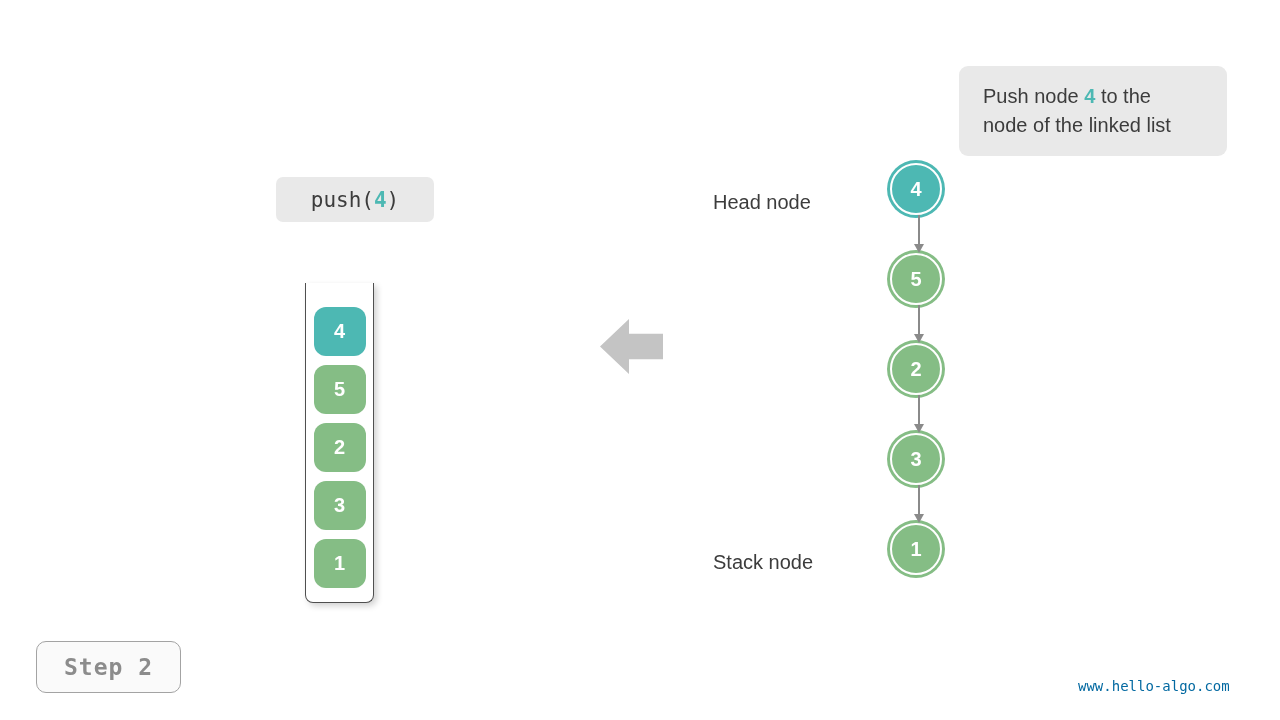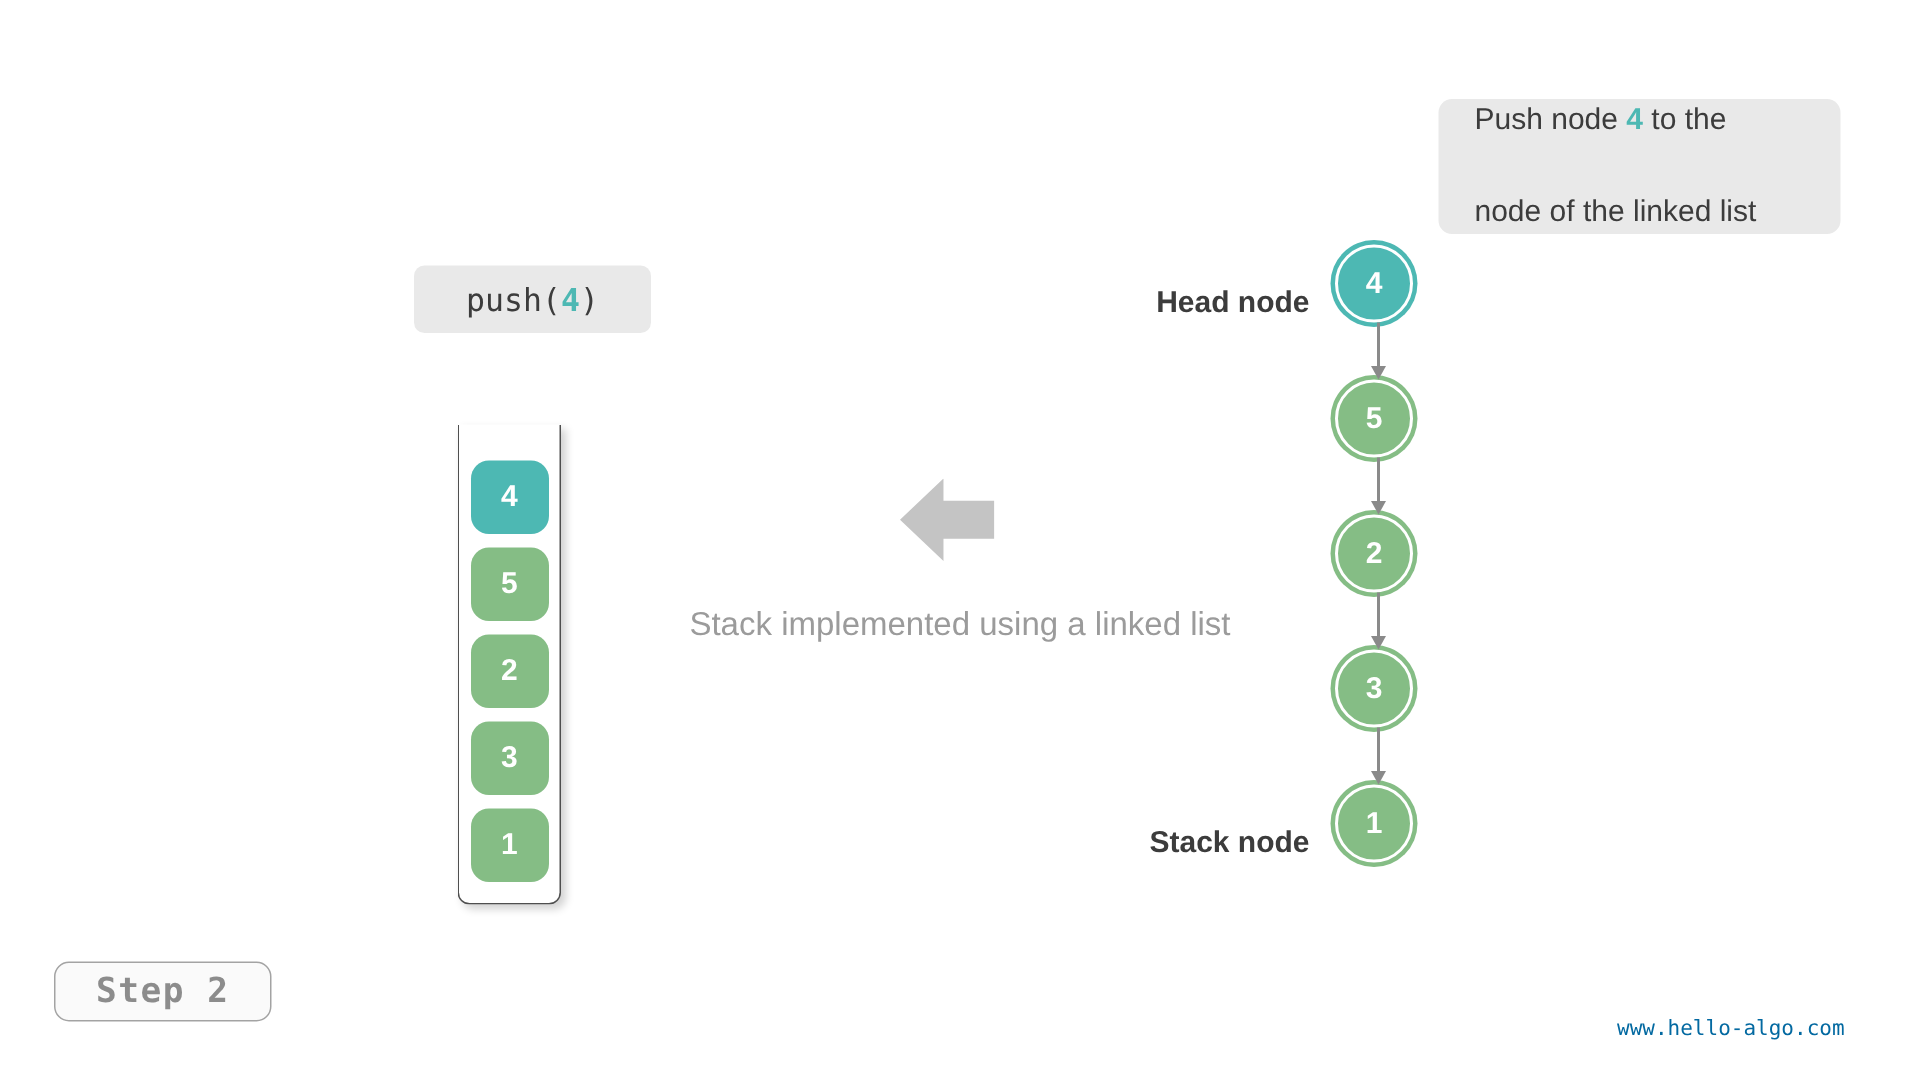--- a/index.html
+++ b/index.html
@@ -5,21 +5,21 @@
   html, body { margin: 0; padding: 0; background: #ffffff; }
   .canvas {
     position: relative; width: 1280px; height: 720px; background: #ffffff;
     font-family: "Liberation Sans", sans-serif; overflow: hidden;
   }
 
   
   .note-box {
     position: absolute; left: 959px; top: 66px; width: 268px; height: 90px;
     background: var(--box-bg); border-radius: 9px;
-    display: flex; flex-direction: column; justify-content: space-between;
+    display: flex; flex-direction: column; justify-content: center;
     padding: 0 18px 0 24px; box-sizing: border-box;
   }
   .note-line { font-size: 20px; line-height: 29px; color: var(--text-dark); white-space: nowrap; }
   .hl { color: var(--teal); font-weight: bold; }
 
   
   .op-box {
     position: absolute; left: 276px; top: 177px; width: 158px; height: 45px;
     background: var(--box-bg); border-radius: 7px;
     display: flex; align-items: center; justify-content: center;
@@ -50,22 +50,22 @@
   }
   .caption {
     position: absolute; left: 340px; top: 403px; width: 600px; text-align: center;
     font-size: 22px; color: var(--caption-gray);
   }
 
   
   .ll { position: absolute; left: 713px; top: 163px; }
   .ll-row { display: flex; align-items: center; }
   .ll-label {
-    width: 160px; margin-right: 17px; text-align: right;
-    font-size: 20px; font-weight: bold; color: var(--text-dark); white-space: nowrap; margin-top: 26px;
+    width: 160px; margin-right: 17px; text-align: left;
+    font-size: 20px; font-weight: normal; color: var(--text-dark); white-space: nowrap; margin-top: 26px;
   }
   .ll-node {
     width: 48px; height: 48px; border-radius: 50%;
     background: var(--green); border: 2px solid #ffffff;
     box-shadow: 0 0 0 3px var(--green);
     color: #ffffff; font-size: 20px; font-weight: bold;
     display: flex; align-items: center; justify-content: center; flex: none;
   }
   .ll-node.new { background: var(--teal); box-shadow: 0 0 0 3px var(--teal); }
   .ll-connector { position: relative; height: 38px; width: 10px; margin-left: 201px; }
@@ -73,21 +73,21 @@
     position: absolute; left: 4px; top: 0; width: 2px; height: 30px; background: var(--link-gray);
   }
   .ll-connector .head {
     position: absolute; left: 0; top: 29px; width: 0; height: 0;
     border-left: 5px solid transparent; border-right: 5px solid transparent;
     border-top: 9px solid var(--link-gray);
   }
 
   
   .step-box {
-    position: absolute; left: 36px; top: 641px; width: 145px; height: 40px;
+    position: absolute; left: 36px; top: 641px; width: 145px; height: 52px;
     background: #fafafa; border: 1.5px solid #a3a3a3; border-radius: 10px;
     box-sizing: border-box; display: flex; align-items: center; justify-content: center;
     font-family: "DejaVu Sans Mono", monospace; font-size: 23px; font-weight: bold;
     color: #8c8c8c; letter-spacing: 1px;
   }
 
   
   .watermark {
     position: absolute; left: 1078px; top: 678px;
     font-family: "DejaVu Sans Mono", monospace; font-size: 14px; color: #0369a1;
@@ -111,21 +111,20 @@
 
   <div class="stack-container">
     <div class="stack-bar new">4</div>
     <div class="stack-bar">5</div>
     <div class="stack-bar">2</div>
     <div class="stack-bar">3</div>
     <div class="stack-bar">1</div>
   </div>
 
   <div class="block-arrow"></div>
-  <div class="caption">Stack implemented using a linked list</div>
 
   <div class="ll">
     <div class="ll-row">
       <div class="ll-label">Head node</div>
       <div class="ll-node new">4</div>
     </div>
     <div class="ll-connector">
         <div class="stem"></div>
         <div class="head"></div>
       </div>

